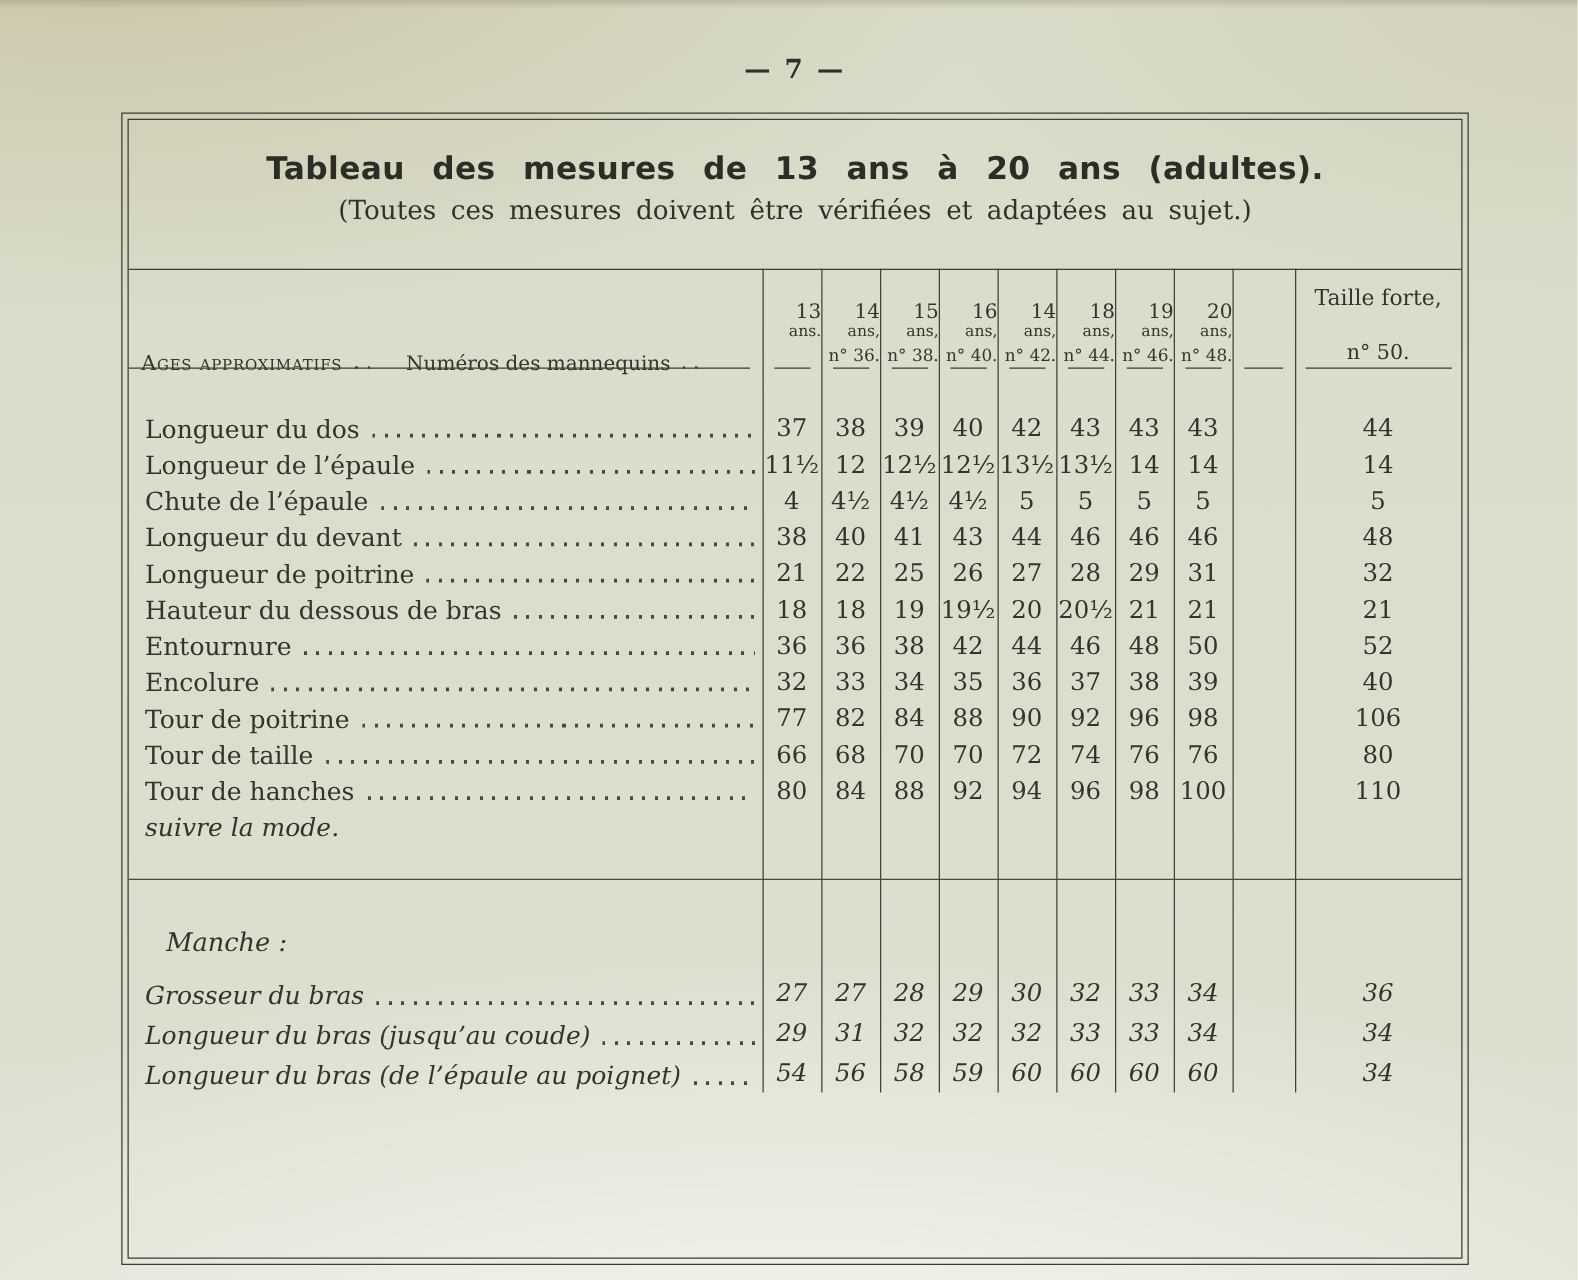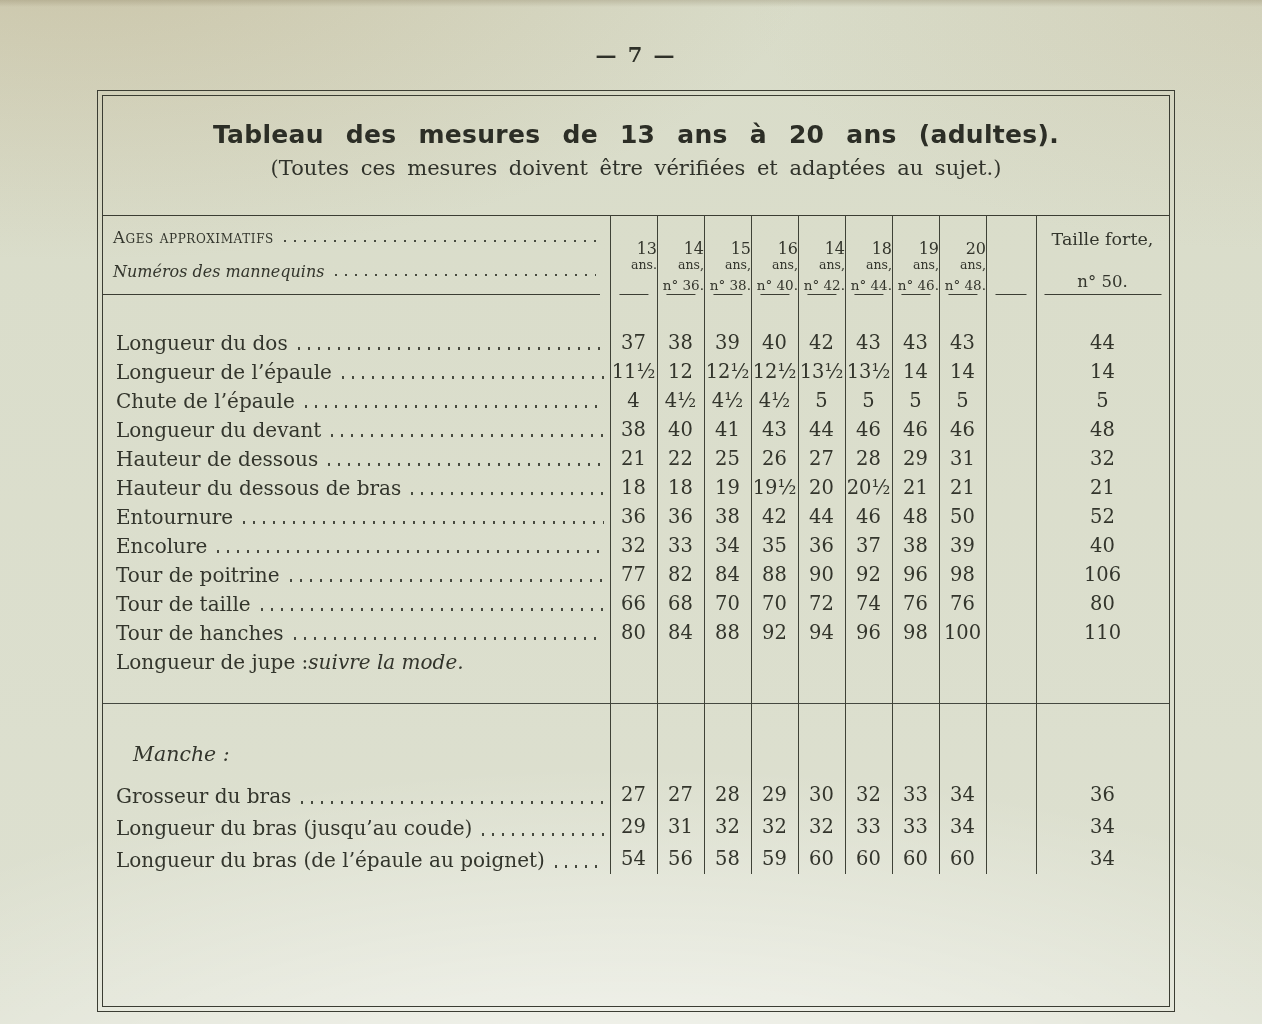--- a/index.html
+++ b/index.html
@@ -35,24 +35,24 @@
   .tbl-subtitle{
     position:absolute;top:60px;left:0;width:100%;text-align:center;
     font-size:21px;word-spacing:5px;color:#30322a;
   }
   .header-rule{position:absolute;top:119px;left:0;right:0;border-top:1.6px solid #3b3d33;}
 
   .grid-row{display:grid;grid-template-columns:507px repeat(8,47px) 50px 133px;}
 
   .header-row{position:absolute;top:119px;left:0;height:85px;width:1066px;}
   .header-row .cell{position:relative;box-sizing:border-box;}
-  .hdr-label-cell{display:flex;flex-direction:column;justify-content:flex-start;padding:13px 0 0 10px;gap:15px;}
+  .hdr-label-cell{display:flex;flex-direction:row;justify-content:flex-start;padding:13px 0 0 10px;gap:15px;}
   .hdr-line{display:flex;align-items:flex-end;padding-right:8px;}
   .smallcaps{font-variant:small-caps;font-size:16.5px;letter-spacing:0.6px;white-space:nowrap;}
-  .ital{font-style:italic;font-size:16px;white-space:nowrap;}
+  .ital{font-size:16px;white-space:nowrap;}
   .age-cell{text-align:right;padding-top:25px;font-size:16px;line-height:1.1;}
   .age-ans{font-size:12.5px;}
   .age-no{font-size:13.5px;margin-top:7px;white-space:nowrap;}
   .taille-cell{text-align:center;padding-top:16px;font-size:17.5px;line-height:1;}
   .taille-no{margin-top:25px;font-size:16.5px;}
   .head-underline{position:absolute;bottom:5px;left:50%;transform:translateX(-50%);width:62%;border-top:1.2px solid #3b3d33;}
   .label-underline{left:0;transform:none;width:497px;}
   .taille-underline{width:88%;}
 
   .tbody{position:absolute;top:204px;left:0;width:1066px;padding-top:28px;}
@@ -61,21 +61,21 @@
   .row .lbl .txt{white-space:nowrap;}
   .leader{
     flex:1;height:2.6px;align-self:flex-end;margin:0 6px 7px 10px;min-width:12px;
     background-image:repeating-linear-gradient(to right,#474a3f 0 2.4px,transparent 2.4px 10px);
   }
   .hdr-line .leader{margin-bottom:5px;height:2.2px;}
   .row .val{font-size:19.5px;text-align:center;line-height:29px;}
   .row .taille-val{font-size:19.5px;text-align:center;line-height:29px;}
   .section-sep{margin-top:27px;border-top:1.1px solid #454840;width:100%;}
   .section-heading{margin-top:38px;height:29px;padding-left:30px;font-size:20.5px;font-style:italic;}
-  .manche-rows .row{height:32px;margin-top:0;}
+  .manche-rows .row{height:32px;margin-top:0;font-style:italic;}
   .manche-rows{margin-top:8px;}
   .manche-rows .row .val,.manche-rows .row .taille-val{line-height:32px;}
   .manche-rows .row .lbl{line-height:30px;}
 
   .vline{position:absolute;top:119px;height:659px;width:1.2px;background:#3f4237;}
 </style>
 </head>
 <body>
 
 <div class="page-number">— 7 —</div>
@@ -215,21 +215,21 @@
             <div class="val">43</div>
             <div class="val">44</div>
             <div class="val">46</div>
             <div class="val">46</div>
             <div class="val">46</div>
             <div></div>
             <div class="taille-val">48</div>
           </div>
           <div class="row grid-row">
             <div class="lbl">
-              <span class="txt">Hauteur de dessous</span>
+              <span class="txt">Longueur de poitrine</span>
               <span class="leader"></span>
             </div>
             <div class="val">21</div>
             <div class="val">22</div>
             <div class="val">25</div>
             <div class="val">26</div>
             <div class="val">27</div>
             <div class="val">28</div>
             <div class="val">29</div>
             <div class="val">31</div>
@@ -327,21 +327,20 @@
             <div class="val">92</div>
             <div class="val">94</div>
             <div class="val">96</div>
             <div class="val">98</div>
             <div class="val">100</div>
             <div></div>
             <div class="taille-val">110</div>
           </div>
           <div class="row grid-row">
             <div class="lbl">
-              <span class="txt">Longueur de jupe : </span>
               <span class="txt" style="font-style: italic;">suivre la mode.</span>
             </div>
             <div class="val"></div>
             <div class="val"></div>
             <div class="val"></div>
             <div class="val"></div>
             <div class="val"></div>
             <div class="val"></div>
             <div class="val"></div>
             <div class="val"></div>

